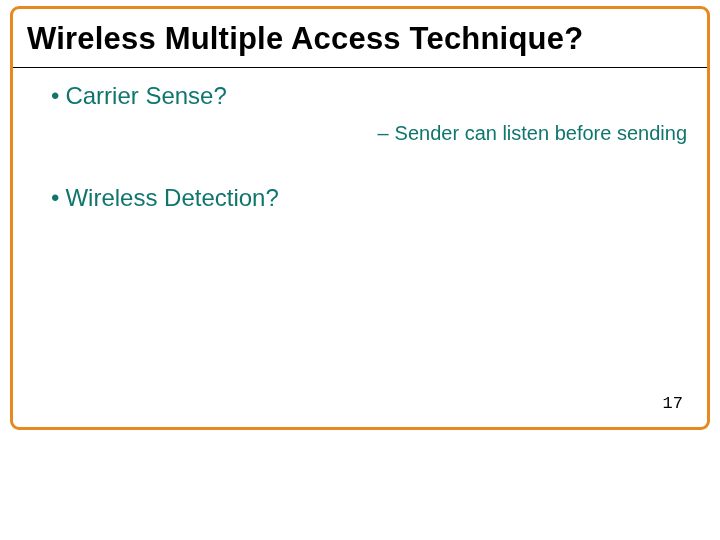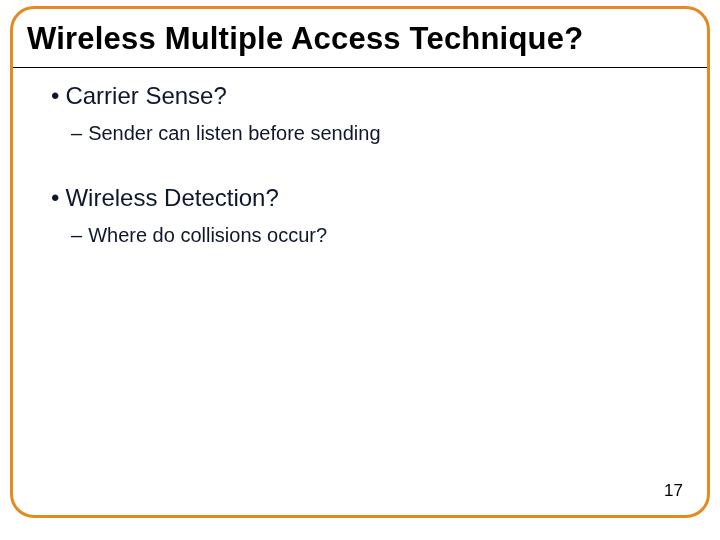--- a/index.html
+++ b/index.html
@@ -2,23 +2,23 @@
 <html><head>
 <meta charset="utf-8">
 <style>
   * { margin: 0; padding: 0; box-sizing: border-box; }
   html, body { width: 720px; height: 540px; background: #ffffff; font-family: Arial, Helvetica, sans-serif; }
   .slide {
     position: absolute;
     left: 10px;
     top: 6px;
     width: 700px;
-    height: 512px;
+    height: 424px;
     border: 3px solid #e68a1f;
-    border-radius: 24px;
+    border-radius: 9px;
     background: #ffffff;
   }
   .title-wrap {
     padding: 12px 10px 6px 14px;
   }
   .title {
     font-size: 31px;
     font-weight: bold;
     color: #000;
     letter-spacing: 0.2px;
@@ -26,40 +26,41 @@
   .title-underline {
     position: absolute;
     left: 0;
     right: 0;
     top: 58px;
     height: 1px;
     background: #000;
   }
   .content {
     padding: 18px 20px 0 38px;
-    color: #0f172a;
+    color: #0f766e;
   }
   .bullet-l1 {
     font-size: 24px;
     margin-bottom: 10px;
     line-height: 1.25;
   }
   .bullet-l1 .marker { margin-right: 6px; }
-  .sub-wrap { margin-left: 20px; margin-bottom: 36px; }
+  .sub-wrap { margin-left: 20px; margin-bottom: 36px; text-align: right; }
   .bullet-l2 {
     font-size: 20px;
     line-height: 1.28;
   }
   .bullet-l2 .marker { margin-right: 6px; }
   .page-number {
     position: absolute;
     right: 24px;
     bottom: 14px;
     font-size: 17px;
     color: #000;
+    font-family: Liberation Mono, monospace;
   }
 </style>
 </head>
 <body>
 
 <div class="slide">
   <div class="title-wrap">
     <div class="title">Wireless Multiple Access Technique?</div>
   </div>
   <div class="title-underline"></div>
@@ -71,20 +72,17 @@
     <div class="sub-wrap">
       <div class="bullet-l2">
         <span class="marker">–</span><span>Sender can listen before sending</span>
       </div>
     </div>
 
     <div class="bullet-l1">
       <span class="marker">•</span><span>Wireless Detection?</span>
     </div>
     <div class="sub-wrap">
-      <div class="bullet-l2">
-        <span class="marker">–</span><span>Where do collisions occur?</span>
-      </div>
     </div>
   </div>
 
   <div class="page-number">17</div>
 </div>
 
 </body></html>

